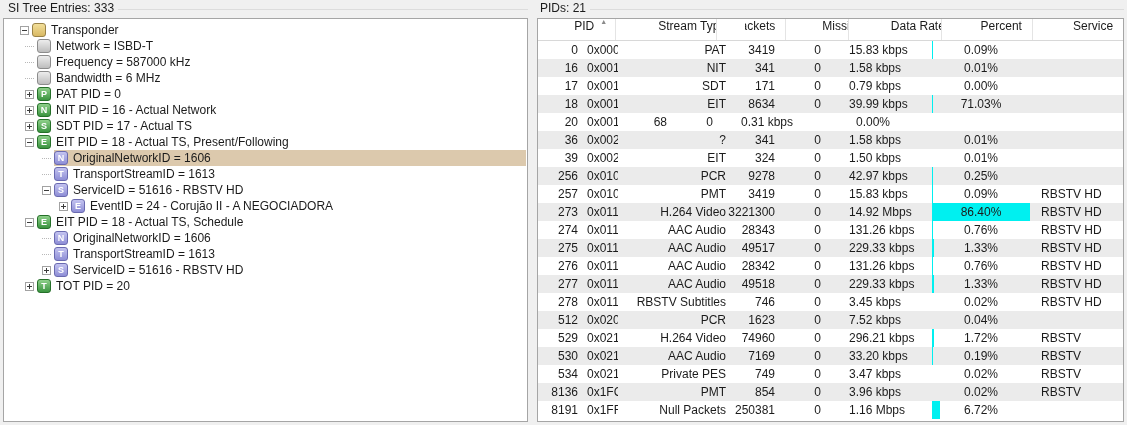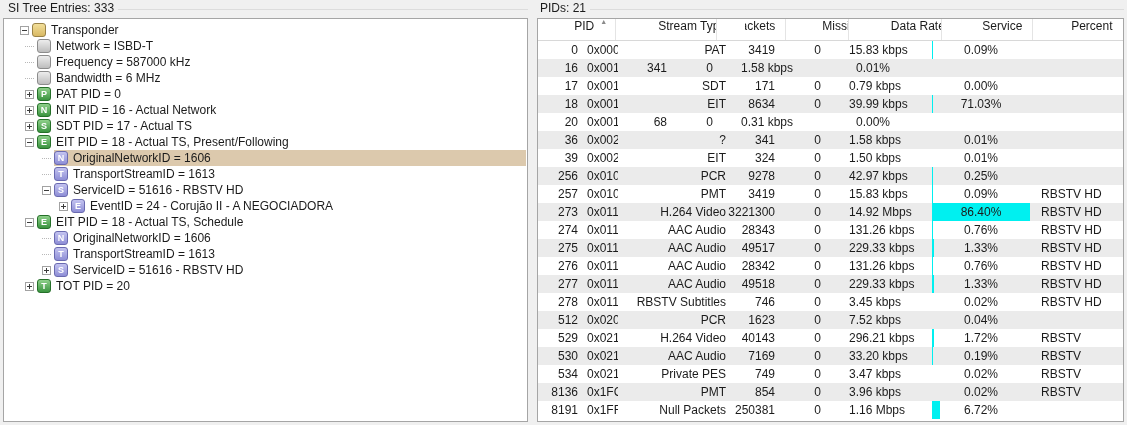--- a/index.html
+++ b/index.html
@@ -163,39 +163,40 @@
       </div>
       <div class="hc c2">
         <span>Packets</span>
       </div>
       <div class="hc c3">
         <span>Missi...</span>
       </div>
       <div class="hc c4">
         <span>Data Rate</span>
       </div>
+      <div class="hc c5">
+        <span>Percent</span>
+      </div>
       <div class="hc c6">
         <span>Service</span>
-      </div>
-      <div class="hc c5">
-        <span>Percent</span>
       </div>
     </div>
   <div id="tbody">
       <div class="row">
         <div class="cell c0"><span class="pid-dec">0</span><span class="pid-hex">0x0000</span></div>
         <div class="cell c1">PAT</div>
         <div class="cell c2">3419</div>
         <div class="cell c3">0</div>
         <div class="cell c4">15.83 kbps</div>
         <div class="cell c5"><div class="pctbar" style="width: 0.1px;"></div><span class="pcttext">0.09%</span></div>
         <div class="cell c6"></div>
       </div>
       <div class="row">
         <div class="cell c0"><span class="pid-dec">16</span><span class="pid-hex">0x0010</span></div>
+        <div class="cell c1">NIT</div>
         <div class="cell c2">341</div>
         <div class="cell c3">0</div>
         <div class="cell c4">1.58 kbps</div>
         <div class="cell c5"><div class="pctbar" style="width: 0px;"></div><span class="pcttext">0.01%</span></div>
         <div class="cell c6"></div>
       </div>
       <div class="row">
         <div class="cell c0"><span class="pid-dec">17</span><span class="pid-hex">0x0011</span></div>
         <div class="cell c1">SDT</div>
         <div class="cell c2">171</div>
@@ -316,21 +317,21 @@
         <div class="cell c1">PCR</div>
         <div class="cell c2">1623</div>
         <div class="cell c3">0</div>
         <div class="cell c4">7.52 kbps</div>
         <div class="cell c5"><div class="pctbar" style="width: 0px;"></div><span class="pcttext">0.04%</span></div>
         <div class="cell c6"></div>
       </div>
       <div class="row">
         <div class="cell c0"><span class="pid-dec">529</span><span class="pid-hex">0x0211</span></div>
         <div class="cell c1">H.264 Video</div>
-        <div class="cell c2">40143</div>
+        <div class="cell c2">74960</div>
         <div class="cell c3">0</div>
         <div class="cell c4">296.21 kbps</div>
         <div class="cell c5"><div class="pctbar" style="width: 2px;"></div><span class="pcttext">1.72%</span></div>
         <div class="cell c6">RBSTV</div>
       </div>
       <div class="row">
         <div class="cell c0"><span class="pid-dec">530</span><span class="pid-hex">0x0212</span></div>
         <div class="cell c1">AAC Audio</div>
         <div class="cell c2">7169</div>
         <div class="cell c3">0</div>

